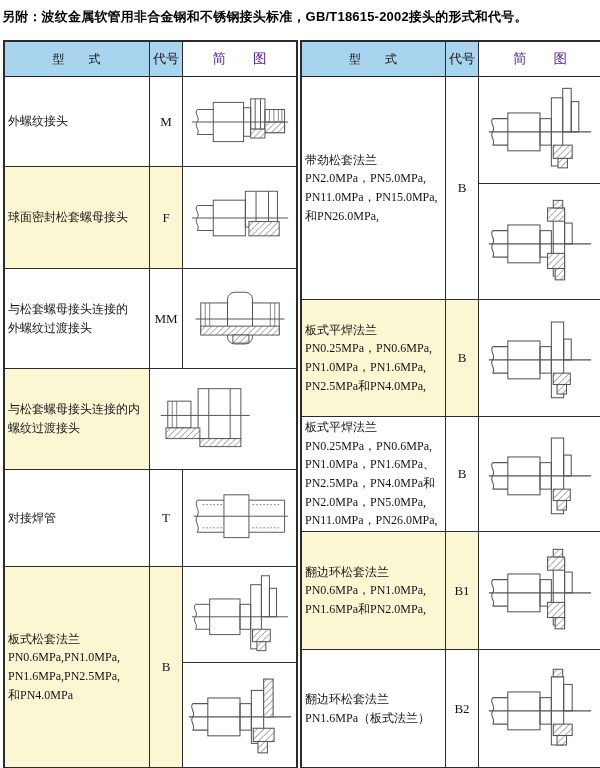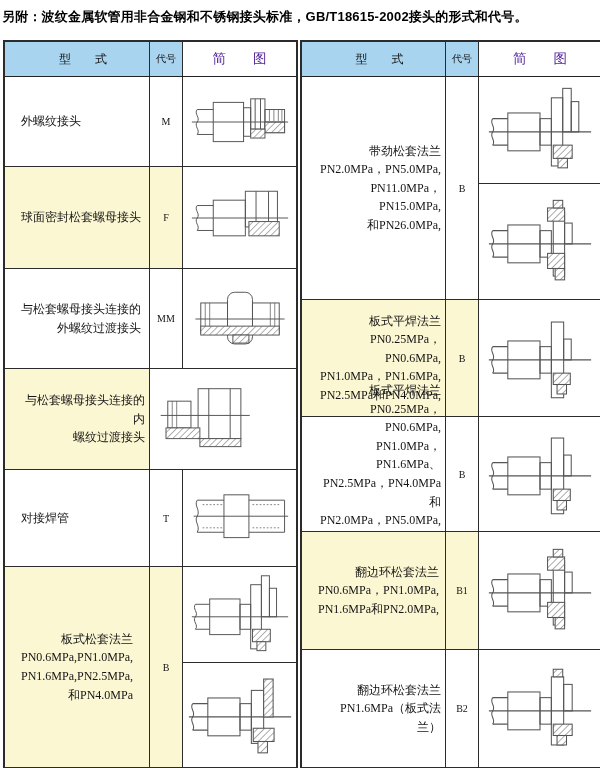--- a/index.html
+++ b/index.html
@@ -10,26 +10,26 @@
   .tables { position: absolute; top: 40px; left: 3px; display: flex; gap: 2px; }
   .tbl { border: 2px solid #2b2b2b; background: #fff; }
   .tr { display: flex; border-bottom: 1px solid #2b2b2b; }
   .tr:last-child { border-bottom: none; }
   .td { border-right: 1px solid #2b2b2b; }
   .td:last-child { border-right: none; }
   .head { background: var(--header-bg, #a9d4ef); height: 35px; border-bottom: 1.5px solid #222; }
   .th { display: flex; align-items: center; justify-content: center;
         font-family: "Liberation Serif", "DejaVu Serif", serif;
         font-size: 13.5px; color: #4c1d95; }
-  .type { width: 145px; display: flex; align-items: center; padding: 4px 4px 4px 16px;
+  .type { width: 145px; display: flex; align-items: center; padding: 4px 4px 4px 3px;
           font-family: "Liberation Serif", "DejaVu Serif", serif; font-size: 12px;
-          line-height: 1.55; color: #141414; white-space: pre-line; text-align: right; }
+          line-height: 1.55; color: #141414; white-space: pre-line; }
   .rt .type { width: 144px; }
   .code { width: 33px; display: flex; align-items: center; justify-content: center;
-          font-family: "Liberation Serif", "DejaVu Serif", serif; font-size: 10px; color: #141414; }
+          font-family: "Liberation Serif", "DejaVu Serif", serif; font-size: 13px; color: #141414; }
   .diag { width: 113px; display: flex; align-items: center; justify-content: center; background: #fff; }
   .rt .diag { width: 122px; }
   .split { flex-direction: column; padding: 0; align-items: stretch; }
   .sub { display: flex; align-items: center; justify-content: center; border-bottom: 1px solid #2b2b2b; }
   .sub:last-child { border-bottom: none; }
   .hl { background: var(--highlight-bg, #fbf7d3); }
   .dg { width: 104px; height: 82px; }
   .dgt { width: 106px; height: 92px; }
   .defs { position: absolute; width: 0; height: 0; overflow: hidden; }
 </style>

